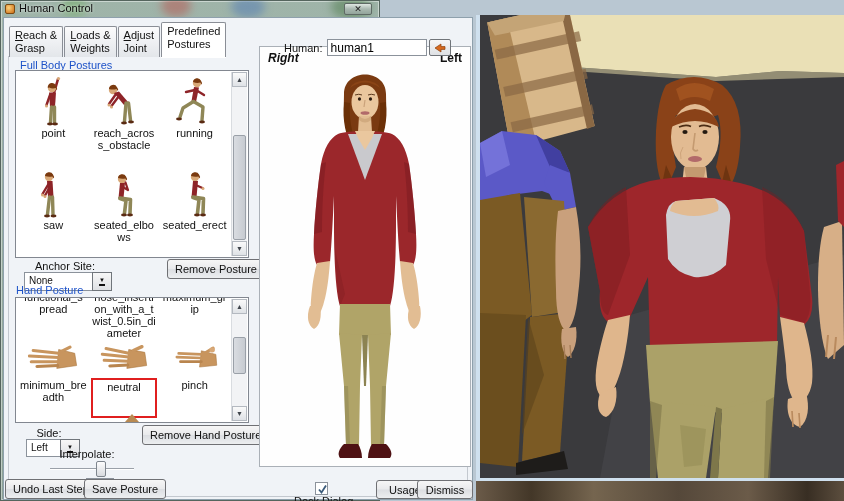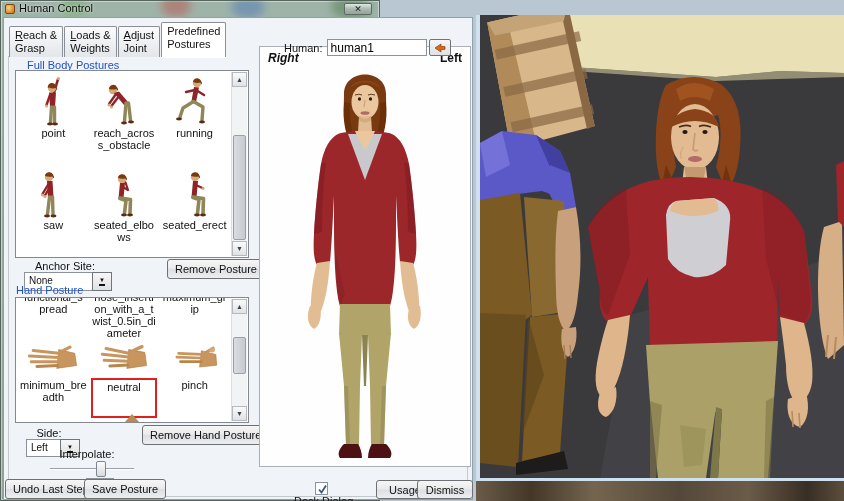--- a/index.html
+++ b/index.html
@@ -144,21 +144,21 @@
     <div class="human-row">
       <label>Human:</label>
       <input class="human-input" value="human1" style="">
       <span class="pick-btn">
         <svg width="12" height="10" viewBox="0 0 12 10">
           <path d="M1,5 L7,1 L7,3.6 L11,3.6 L11,6.4 L7,6.4 L7,9 Z" fill="#d86a1e" stroke="#8a3d08" stroke-width="0.7"></path>
         </svg>
       </span>
     </div>
 
-    <div class="grp" style="left:23px;top:41px;">Full Body Postures</div>
+    <div class="grp" style="left:16px;top:41px;">Full Body Postures</div>
 
     <div class="listbox" style="left:11px;top:52px;width:234px;height:188px;">
       <div class="fb-grid">
 
         <div class="cell">
           <svg class="thumb" width="56" height="52" viewBox="0 0 56 52">
             <line x1="29" y1="18" x2="33" y2="4" stroke="#8e2428" stroke-width="2.6" stroke-linecap="round"></line>
             <circle cx="33.5" cy="3.5" r="1.6" fill="#d8a877"></circle>
             <circle cx="27" cy="13" r="4.2" fill="#d8a877"></circle>
             <path d="M22.8,13 a4.2,4.2 0 0 1 8.4,-1.5 q1.5,2.5 0.5,4 l-1,-2.5 q-3.5,1 -6.5,-0.5 Z" fill="#7a3a10"></path>

